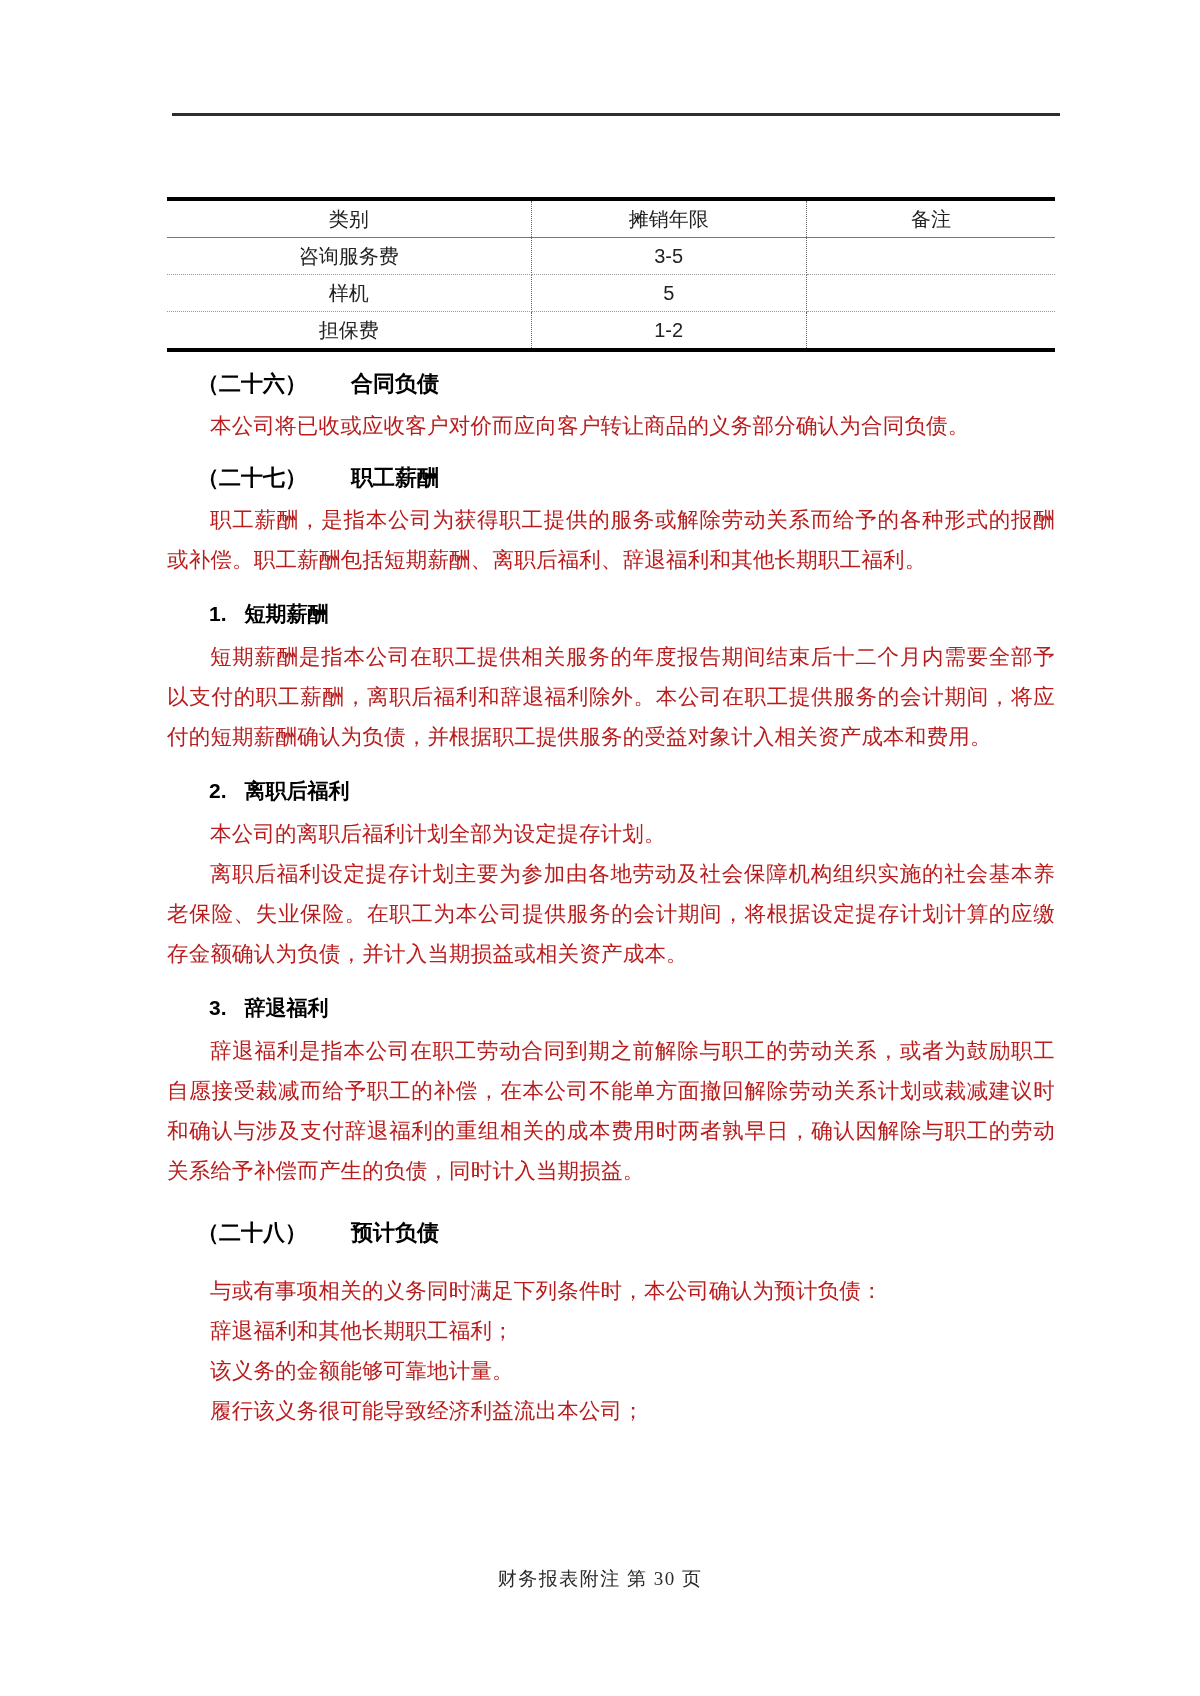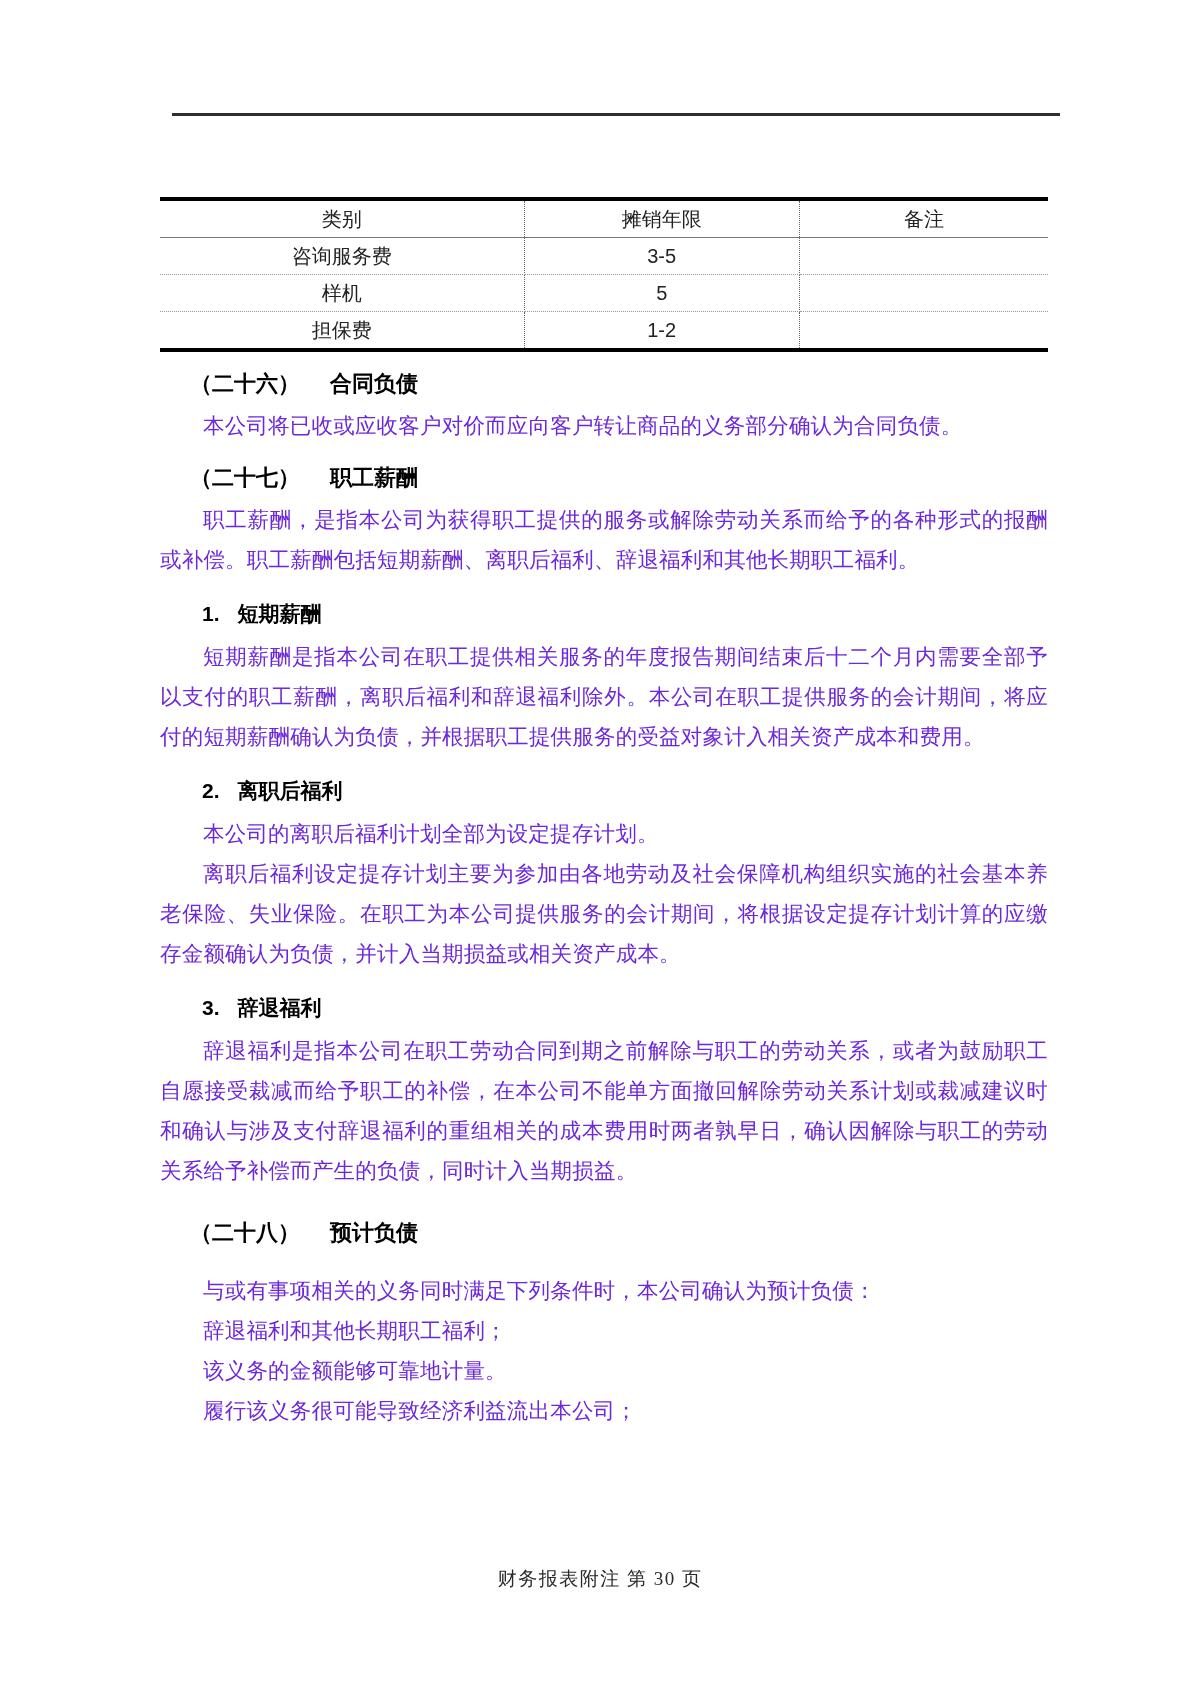--- a/index.html
+++ b/index.html
@@ -6,21 +6,21 @@
   body {
     width:1200px; height:1696px; background:#ffffff; position:relative;
     font-family:"Liberation Serif", serif; color:#1c1c1c;
     -webkit-font-smoothing:antialiased;
   }
   .top-rule {
     position:absolute; left:172px; top:113px; width:888px; height:3px;
     background:#2e2e2e;
   }
   .doc {
-    position:absolute; left:160px; top:197px; width:888px;
+    position:absolute; left:167px; top:197px; width:888px;
   }
   
   table.amort {
     width:888px; border-collapse:collapse; table-layout:fixed;
     border-top:4px solid #000; border-bottom:4px solid #000;
   }
   table.amort col.c1 { width:41%; }
   table.amort col.c2 { width:31%; }
   table.amort col.c3 { width:28%; }
   table.amort th, table.amort td {
@@ -31,33 +31,33 @@
   table.amort tbody tr:not(:last-child) td { border-bottom:1px dotted #999; }
   table.amort th:nth-child(1), table.amort td:nth-child(1) { border-right:1px dotted #666; }
   table.amort th:nth-child(2), table.amort td:nth-child(2) { border-right:1px dotted #666; }
   .num-sans { font-family:"Liberation Sans", sans-serif; font-size:19px; }
   
   .h1 {
     font-family:"Liberation Sans", sans-serif; font-weight:bold;
     font-size:22px; line-height:40px; color:#000;
     margin:12px 0 2px 30px;
   }
-  .h1 .t { margin-left:30px; }
+  .h1 .t { margin-left:44px; }
   .h1.gap-lg { margin-top:22px; }
   .h2 {
     font-family:"Liberation Sans", sans-serif; font-weight:bold;
     font-size:21px; line-height:40px; color:#000;
     margin:14px 0 3px 42px;
   }
   .h2 .t { margin-left:18px; }
   .h2.gap-lg { margin-top:24px; margin-left:40px; }
   .para {
     font-size:21.5px; line-height:40px; margin:0;
     text-align:justify; text-justify:inter-ideograph;
-    text-indent:43px; color:#6d28d9;
+    text-indent:43px; color:#b91c1c;
     letter-spacing:0.2px;
   }
   .para.gap { margin-top:18px; }
   
   .footer {
     position:absolute; left:156px; top:1566px; width:888px;
     text-align:center; font-size:19px; color:#2a2a2a; letter-spacing:1.5px;
   }
 </style>
 </head>

